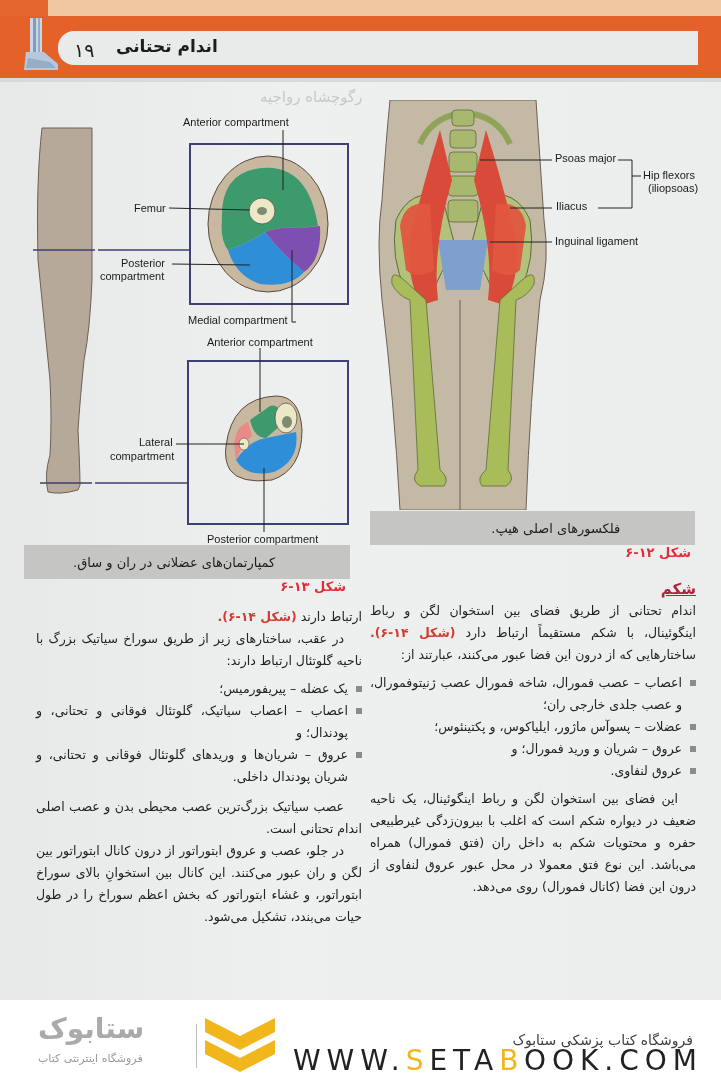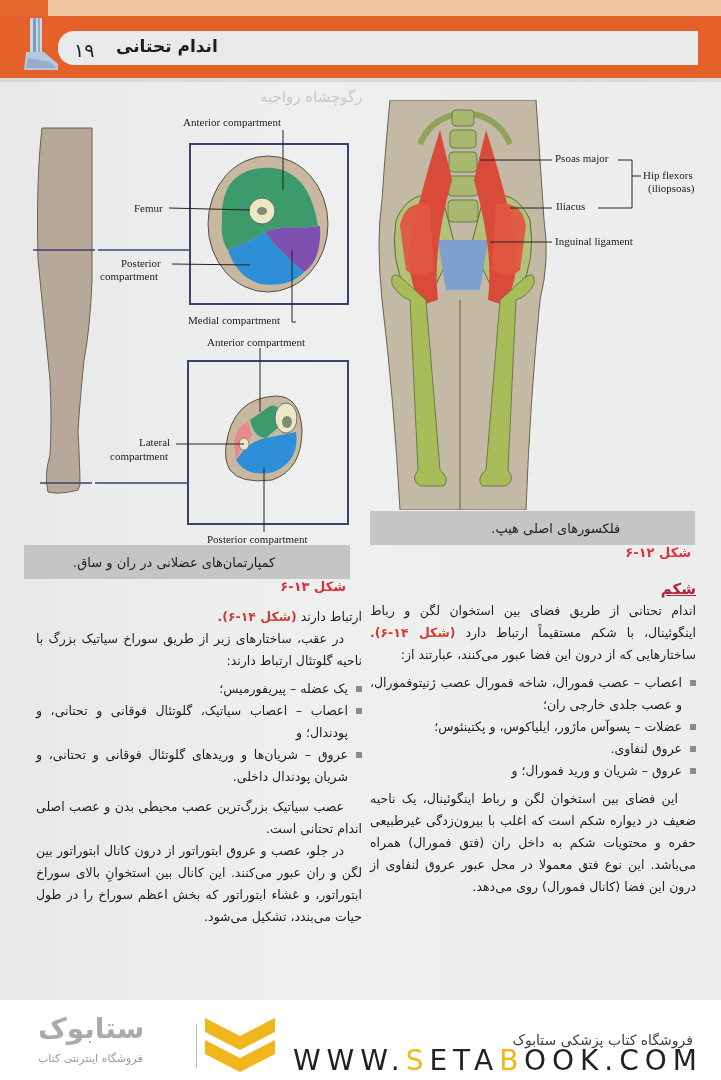--- a/index.html
+++ b/index.html
@@ -11,21 +11,21 @@
   .hdr-band { position:absolute; left:0; top:16px; width:721px; height:62px; background:#e4612a; }
   .hdr-shadow { position:absolute; left:0; top:78px; width:721px; height:4px; background:#d8dad9; }
   .hdr-pill { position:absolute; left:58px; top:31px; width:640px; height:34px; background:#e9ebea; border-radius:16px 0 0 16px; }
   .hdr-title { position:absolute; left:116px; top:36px; font-size:17px; font-weight:bold; color:#1d1d1d; direction:rtl; }
   .hdr-page { position:absolute; left:74px; top:39px; font-size:19px; color:#1d1d1d; }
   .hdr-ghost { position:absolute; left:260px; top:40px; font-size:15px; color:#c7c9c8; direction:rtl;margin-top:48px; }
   .foot-icon { position:absolute; left:20px; top:18px; width:40px; height:52px; }
   
   .fig-left { position:absolute; left:0; top:100px; width:360px; height:445px; }
   .fig-right { position:absolute; left:360px; top:100px; width:361px; height:410px; }
-  .lbl { position:absolute; font-family:Liberation Serif, serif; font-size:11px; color:#1a1a1a; white-space:nowrap;text-align:center; }
+  .lbl { position:absolute; font-family:Liberation Sans, sans-serif; font-size:11px; color:#1a1a1a; white-space:nowrap;text-align:center; }
   .caption { position:absolute; height:34px; background:#c5c6c4; direction:rtl; font-size:13px; color:#1c1c1c; display:flex; align-items:center; padding-right:4px; box-sizing:border-box; }
   .caption .num { color:#e02d36; font-weight:bold; margin-left:5px;margin-top:48px; }
   
   .txt { position:absolute; direction:rtl; text-align:justify; font-size:12.5px; line-height:22px; color:#222; }
   .txt p { margin:0; }
   .ref { color:#d23b2f; font-weight:bold; }
   .heading { color:#b0233a; font-weight:bold; font-size:15px;text-decoration:underline; }
   ul.bul { list-style:none; margin:6px 0; padding:0; }
   ul.bul li { position:relative; padding-right:14px; }
   ul.bul li::before { content:""; position:absolute; right:0; top:8px; width:6px; height:6px; background:#8a8c8a; }
@@ -179,22 +179,22 @@
   <div class="txt" style="left:370px;top:578px;width:326px;">
     <p class="heading">شکم</p>
     <p>
       <span>اندام تحتانی از طریق فضای بین استخوان لگن و رباط اینگوئینال، با شکم مستقیماً ارتباط دارد</span>
       <span class="ref">(شکل ۱۴-۶).</span>
       <span>ساختارهایی که از درون این فضا عبور می‌کنند، عبارتند از:</span>
     </p>
     <ul class="bul">
       <li>اعصاب – عصب فمورال، شاخه فمورال عصب ژنیتوفمورال، و عصب جلدی خارجی ران؛</li>
       <li>عضلات – پسوآس ماژور، ایلیاکوس، و پکتینئوس؛</li>
+      <li>عروق – شریان و ورید فمورال؛ و</li>
       <li>عروق لنفاوی.</li>
-      <li>عروق – شریان و ورید فمورال؛ و</li>
     </ul>
     <p class="indent" style="">این فضای بین استخوان لگن و رباط اینگوئینال، یک ناحیه ضعیف در دیواره شکم است که اغلب با بیرون‌زدگی غیرطبیعی حفره و محتویات شکم به داخل ران (فتق فمورال) همراه می‌باشد. این نوع فتق معمولا در محل عبور عروق لنفاوی از درون این فضا (کانال فمورال) روی می‌دهد.</p>
   </div>
 </div>
 
 <div class="footer">
   <div class="f-fa">فروشگاه کتاب پزشکی ستابوک</div>
   <div class="f-url"><span>WWW.</span><span class="y">S</span><span>ETA</span><span class="y">B</span><span>OOK.COM</span></div>
   <svg style="position:absolute;left:205px;top:18px;" width="70" height="56" viewBox="0 0 70 56">
     <path d="M0 0 L35 18 L70 0 L70 14 L35 32 L0 14 Z" fill="#f2b61d"></path>

